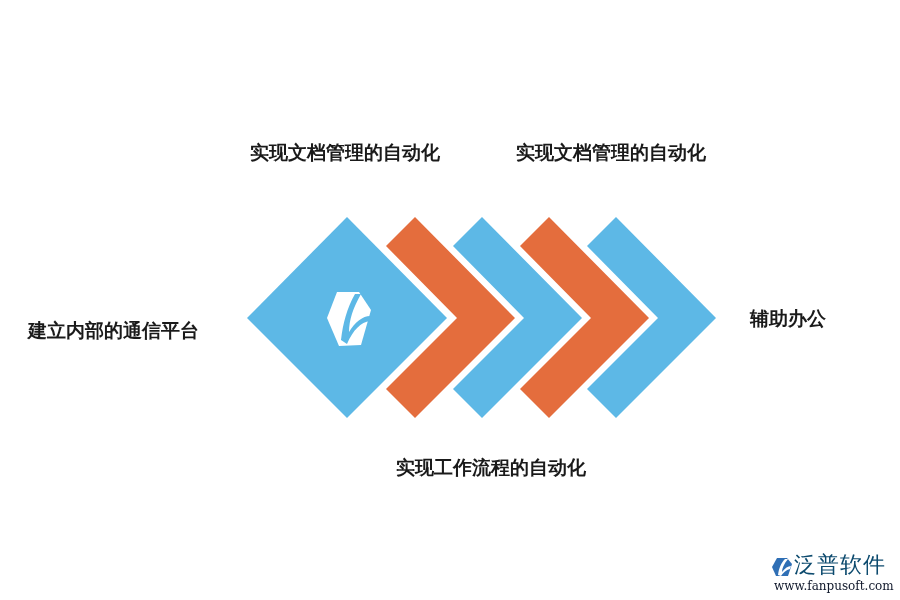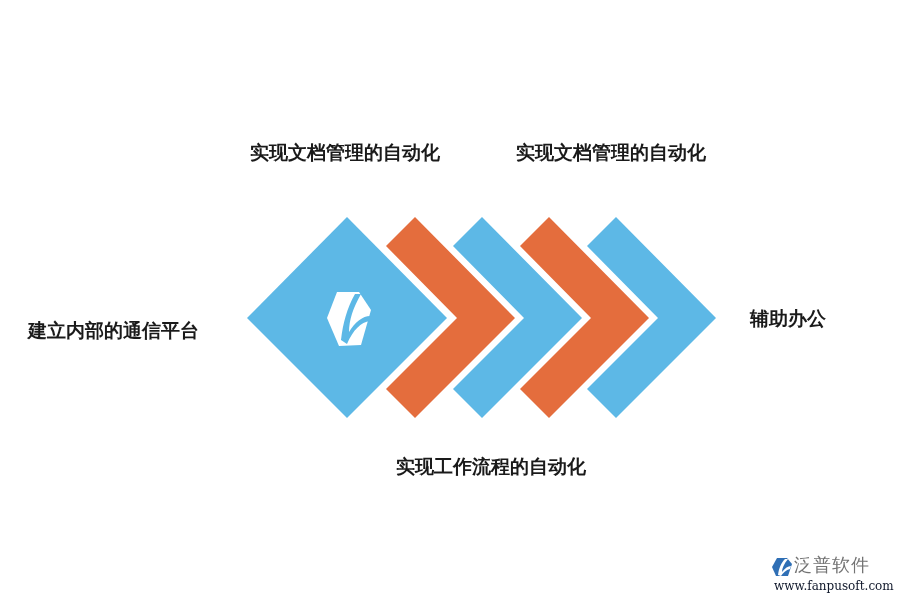--- a/index.html
+++ b/index.html
@@ -1,20 +1,20 @@
 <!DOCTYPE html>
 <html><head>
 <meta charset="utf-8">
 <style>
   html,body{margin:0;padding:0;}
   body{width:900px;height:600px;background:#ffffff;position:relative;overflow:hidden;font-family:"DejaVu Sans","Liberation Sans",sans-serif;}
   .label{position:absolute;font-size:19px;font-weight:bold;color:#1a1a1a;white-space:nowrap;line-height:24px;}
   svg.diagram{position:absolute;left:0;top:0;}
   .logo{position:absolute;left:768px;top:552px;width:128px;height:46px;}
-  .logo-name{position:absolute;left:26px;top:0;font-size:18px;color:#737373;letter-spacing:1px;line-height:26px;font-family:"DejaVu Sans",sans-serif;}
+  .logo-name{position:absolute;left:26px;top:0;font-size:22px;color:#0c4a6e;letter-spacing:1px;line-height:26px;font-family:"DejaVu Sans",sans-serif;}
   .logo-url{position:absolute;left:6px;top:27px;font-size:12px;color:#0f172a;font-family:"DejaVu Serif",serif;line-height:14px;}
   .logo-icon{position:absolute;left:2px;top:4px;}
 </style>
 </head>
 <body>
 
 <svg class="diagram" width="900" height="600">
   <polygon points="247,318 347,217 447,318 347,418" fill="#5DB8E6"></polygon>
   <g transform="translate(347,318)">
     <polygon points="-20,0 -10,-26 12,-26 24,-8 14,27 -8,28" fill="#ffffff"></polygon>
@@ -23,21 +23,21 @@
   <polygon points="386,246 415,217 515,318 415,418 386,389 457,318" fill="#E46D3D"></polygon>
   <polygon points="453,246 482,217 582,318 482,418 453,389 524,318" fill="#5DB8E6"></polygon>
   <polygon points="520,246 549,217 649,318 549,418 520,389 591,318" fill="#E46D3D"></polygon>
   <polygon points="587,246 616,217 716,318 616,418 587,389 658,318" fill="#5DB8E6"></polygon>
 </svg>
 
 <div class="label" style="left:250px;top:140px;">实现文档管理的自动化</div>
 <div class="label" style="left:516px;top:140px;">实现文档管理的自动化</div>
 <div class="label" style="left:28px;top:318px;">建立内部的通信平台</div>
 <div class="label" style="left:742px;top:306px;margin-left:8px;">辅助办公</div>
-<div class="label" style="left:396px;top:455px;font-family:Liberation Serif, serif;">实现工作流程的自动化</div>
+<div class="label" style="left:396px;top:455px;">实现工作流程的自动化</div>
 
 <div class="logo">
   <svg class="logo-icon" width="24" height="22">
     <polygon points="2,11 7,2 17,2 22,8 18,20 6,20" fill="#2f6fb5"></polygon>
     <path d="M8,19 C9,12 11,7 15,3 L18,3 C14,8 12,12 12,16 C15,12 18,10 21,10 L20,13 C16,14 13,17 11,20 Z" fill="#ffffff"></path>
   </svg>
   <span class="logo-name">泛普软件</span>
   <span class="logo-url">www.fanpusoft.com</span>
 </div>
 

